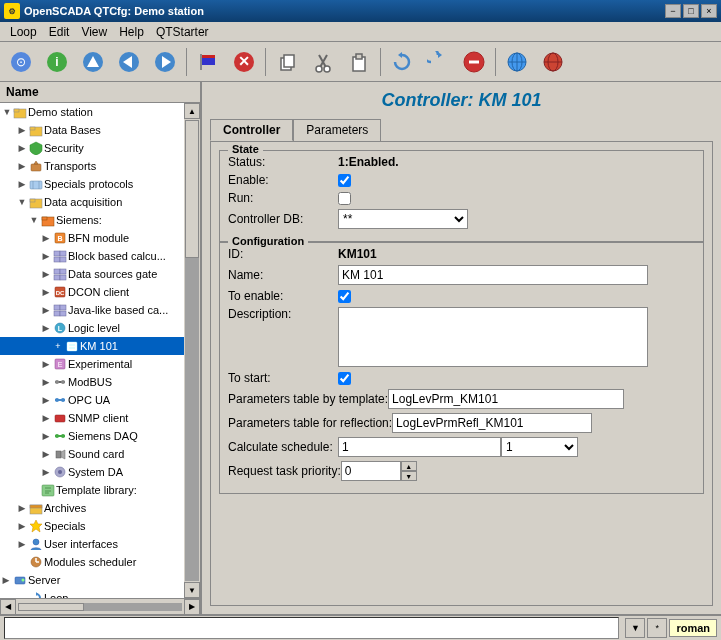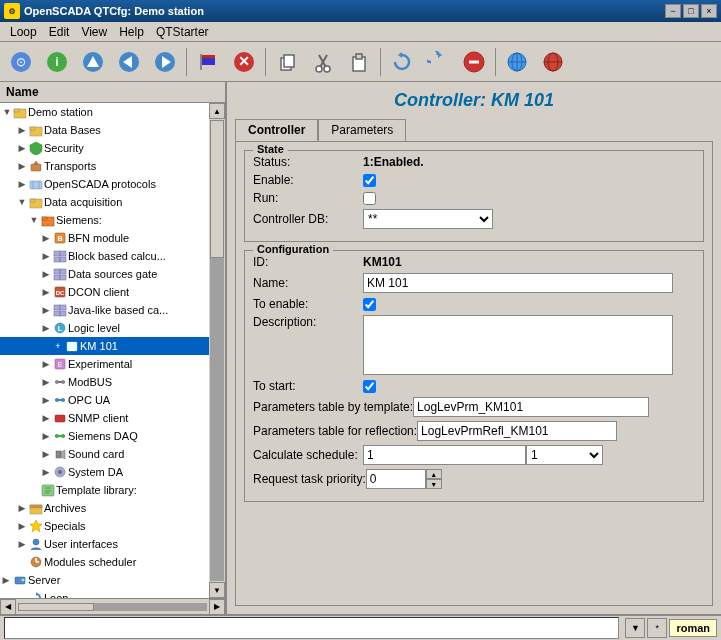--- a/index.html
+++ b/index.html
@@ -51,21 +51,21 @@
     .toolbar-sep { width: 1px; height: 28px; background: #888; margin: 0 2px; }
 
     
     #main {
       display: flex;
       height: calc(640px - 22px - 20px - 40px - 26px);
     }
 
     
     #left-panel {
-      width: 227px;
+      width: 202px;
       background: #d4d0c8;
       border-right: 2px solid #888;
       display: flex;
       flex-direction: column;
     }
     #tree-header {
       background: #d4d0c8;
       padding: 3px 6px;
       font-weight: bold;
       font-size: 12px;
@@ -123,21 +123,21 @@
       border: 1px solid #888;
       background: #d4d0c8;
       padding: 8px;
       flex: 1;
       overflow: auto;
     }
 
     
     .group-box {
       border: 1px solid #888;
-      margin-bottom: 8px;
+      margin-bottom: 0;
       padding: 4px 8px 8px 8px;
       position: relative;
     }
     .group-label {
       position: absolute;
       top: -8px;
       left: 8px;
       background: #d4d0c8;
       padding: 0 4px;
       font-size: 11px;
@@ -477,21 +477,21 @@
 
         <div class="tree-row indent-1">
           <span class="expand-btn">▶</span>
           <span class="tree-icon">
             <svg width="14" height="14">
                 <rect x="1" y="4" width="12" height="8" fill="#aaccee" stroke="#6688aa" stroke-width="0.5" rx="1"></rect>
                 <line x1="4" y1="4" x2="4" y2="12" stroke="#6688aa" stroke-width="0.5"></line>
                 <line x1="10" y1="4" x2="10" y2="12" stroke="#6688aa" stroke-width="0.5"></line>
               </svg>
           </span>
-          <span class="tree-label">OpenSCADA protocols</span>
+          <span class="tree-label">Specials protocols</span>
         </div>
 
         <div class="tree-row indent-1">
           <span class="expand-btn">▼</span>
           <span class="tree-icon">
             <svg width="14" height="14">
                 <rect x="1" y="4" width="12" height="9" fill="#f0c040" stroke="#888" stroke-width="0.5"></rect>
                 <rect x="1" y="4" width="5" height="3" fill="#f0c040" stroke="#888" stroke-width="0.5"></rect>
               </svg>
           </span>

